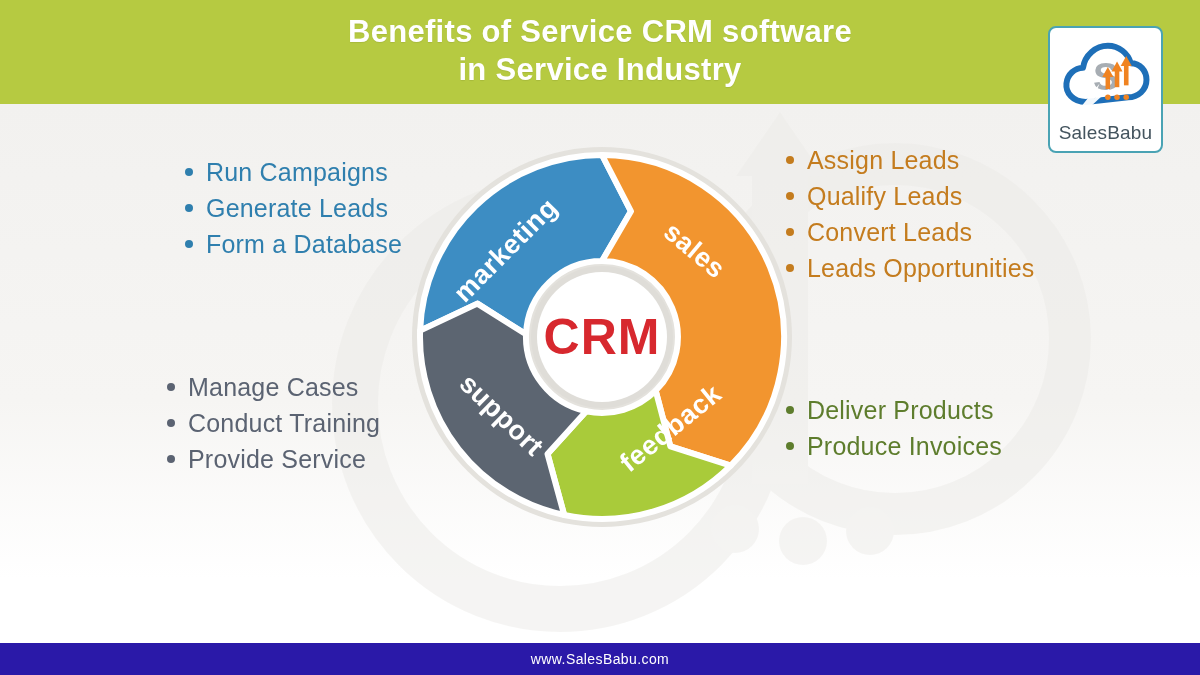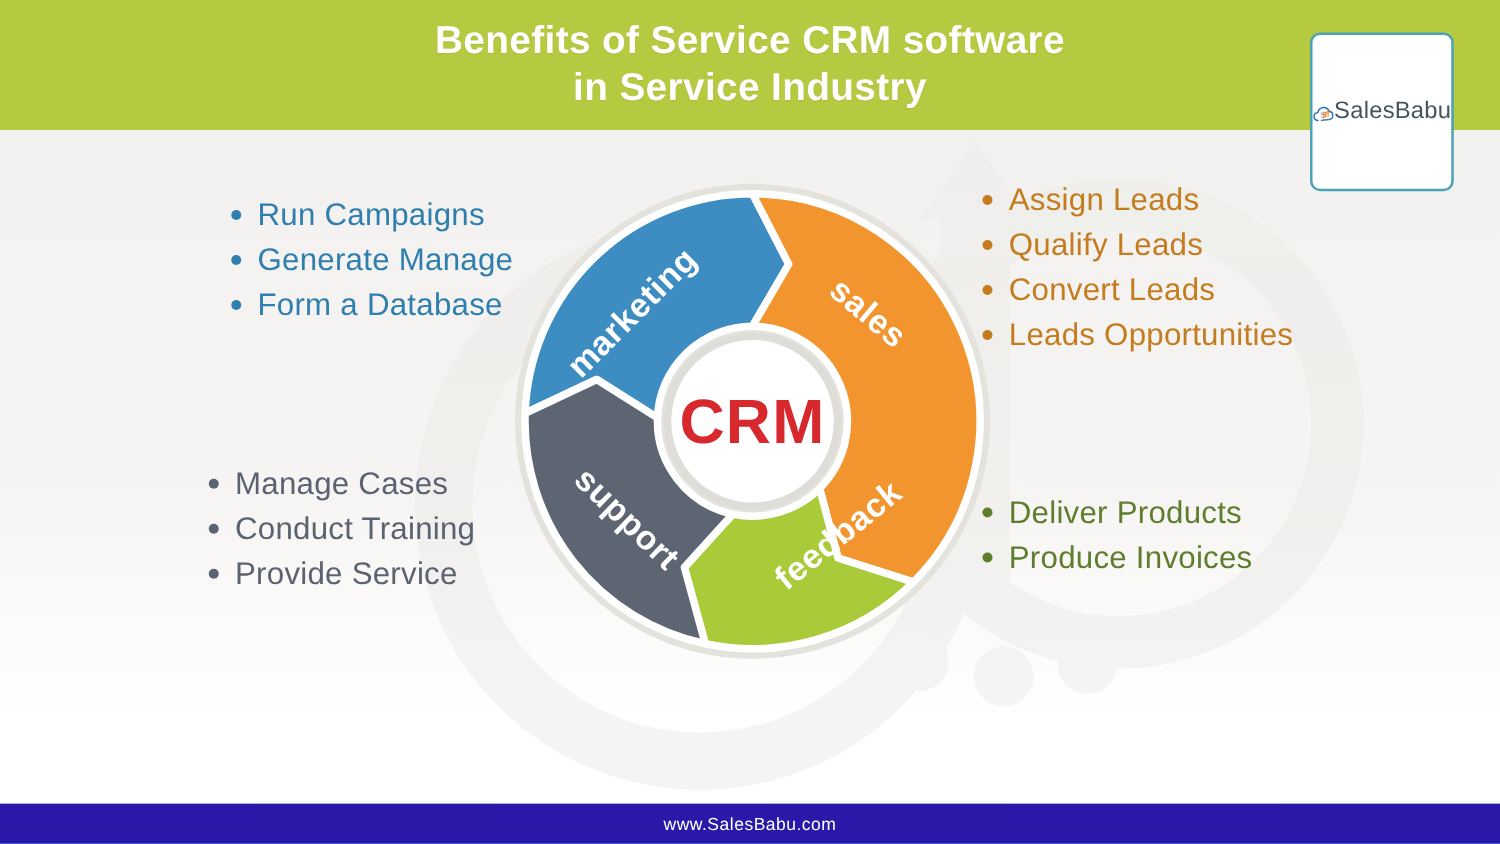--- a/index.html
+++ b/index.html
@@ -1,36 +1,36 @@
 <!DOCTYPE html>
 <html><head>
 <meta charset="utf-8">
 <style>
   html,body { margin:0; padding:0; }
   body {
     width:1200px; height:675px; overflow:hidden;
     font-family:"Liberation Sans", sans-serif;
     background:#fff;
   }
-  .page { position:relative; width:1200px; height:675px; background:#0ea5e9; }
+  .page { position:relative; width:1200px; height:675px; background:#f9a8d4; }
 
   
   .header {
     position:absolute; left:0; top:0; width:1200px; height:104px;
     background:#b6ca41; color:#fff; text-align:center; z-index:4;
   }
   .title-line { font-weight:bold; font-size:31px; line-height:38px; letter-spacing:.3px;
     text-shadow:0 1px 1px rgba(0,0,0,.08); }
   .title-line.first { padding-top:13px; }
 
   
   .logo-card {
     position:absolute; left:1048px; top:26px; width:115px; height:127px;
     box-sizing:border-box; background:#fff; border:2px solid #4aa3b4; border-radius:8px;
-    z-index:6; display:flex; flex-direction:row; align-items:center; justify-content:flex-start;
+    z-index:6; display:flex; flex-direction:column; align-items:center; justify-content:flex-start;
   }
   .logo-card svg { width:96px; height:92px; margin-top:4px; }
   .logo-label { font-size:19px; color:#44545e; margin-top:-2px; letter-spacing:.2px; }
 
   
   .main {
     position:absolute; left:0; top:104px; width:1200px; height:539px;
     background:linear-gradient(#f2f1ef 0%, #f6f5f3 55%, #ffffff 88%);
     overflow:hidden; z-index:1;
   }
@@ -128,21 +128,21 @@
           <text transform="translate(-95.1 -85.6) rotate(-45)" class="arc-label">marketing</text>
           <text transform="translate(91.4 -85.2) rotate(40)" class="arc-label">sales</text>
           <text transform="translate(69.8 92.6) rotate(-39)" class="arc-label">feedback</text>
           <text transform="translate(-101.7 79.4) rotate(44)" class="arc-label">support</text>
         </g>
       <text class="crm" y="17" fill="#d7282e">CRM</text>
     </svg>
 
     <ul class="benefits list-marketing" style="color: rgb(47, 127, 174);">
         <li>Run Campaigns</li>
-        <li>Generate Manage</li>
+        <li>Generate Leads</li>
         <li>Form a Database</li>
       </ul>
     <ul class="benefits list-sales" style="color: rgb(196, 124, 30);">
         <li>Assign Leads</li>
         <li>Qualify Leads</li>
         <li>Convert Leads</li>
         <li>Leads Opportunities</li>
       </ul>
     <ul class="benefits list-support" style="color: rgb(91, 99, 114);">
         <li>Manage Cases</li>

